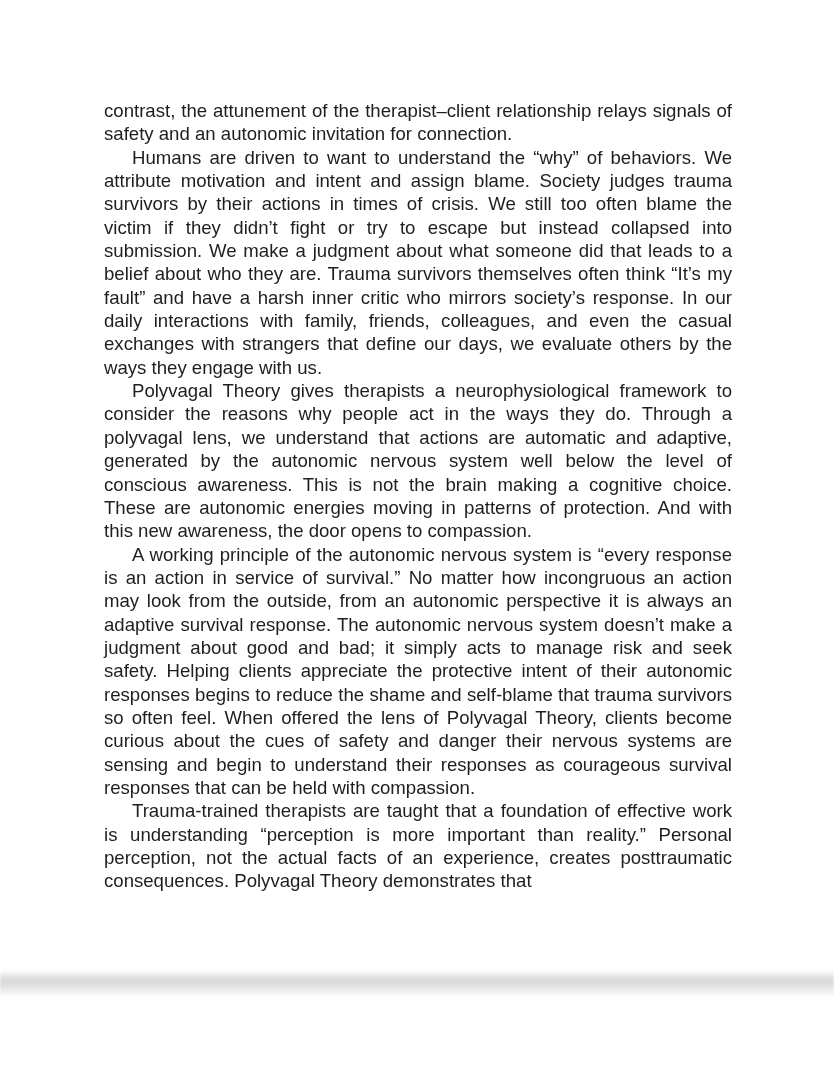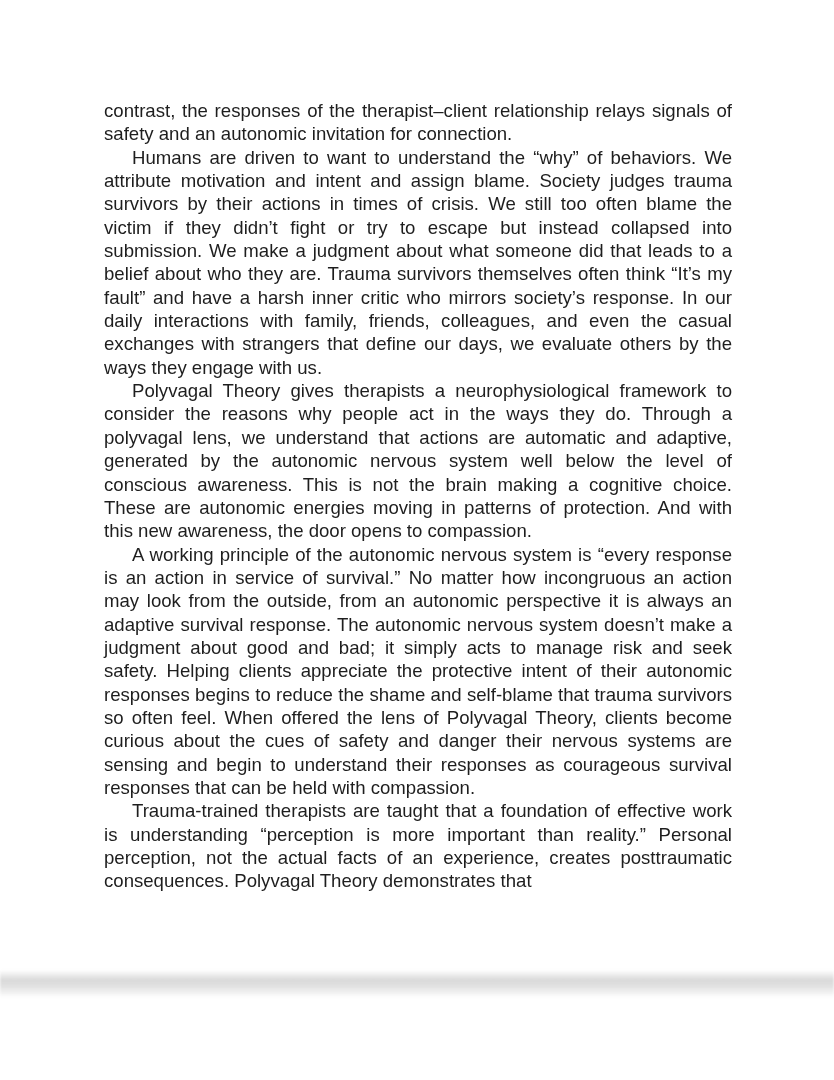--- a/index.html
+++ b/index.html
@@ -40,21 +40,21 @@
 
   
   .footer { position: absolute; left: 0; top: 1000px; width: 834px; height: 80px; }
 </style>
 </head>
 <body>
 
 <main class="page">
 
   <section class="text-block">
-    <p>contrast, the responses of the therapist–client relationship relays signals of safety and an autonomic invitation for connection.</p>
+    <p>contrast, the attunement of the therapist–client relationship relays signals of safety and an autonomic invitation for connection.</p>
     <p class="indent">Humans are driven to want to understand the “why” of behaviors. We attribute motivation and intent and assign blame. Society judges trauma survivors by their actions in times of crisis. We still too often blame the victim if they didn’t fight or try to escape but instead collapsed into submission. We make a judgment about what someone did that leads to a belief about who they are. Trauma survivors themselves often think “It’s my fault” and have a harsh inner critic who mirrors society’s response. In our daily interactions with family, friends, colleagues, and even the casual exchanges with strangers that define our days, we evaluate others by the ways they engage with us.</p>
     <p class="indent">Polyvagal Theory gives therapists a neurophysiological framework to consider the reasons why people act in the ways they do. Through a polyvagal lens, we understand that actions are automatic and adaptive, generated by the autonomic nervous system well below the level of conscious awareness. This is not the brain making a cognitive choice. These are autonomic energies moving in patterns of protection. And with this new awareness, the door opens to compassion.</p>
     <p class="indent">A working principle of the autonomic nervous system is “every response is an action in service of survival.” No matter how incongruous an action may look from the outside, from an autonomic perspective it is always an adaptive survival response. The autonomic nervous system doesn’t make a judgment about good and bad; it simply acts to manage risk and seek safety. Helping clients appreciate the protective intent of their autonomic responses begins to reduce the shame and self-blame that trauma survivors so often feel. When offered the lens of Polyvagal Theory, clients become curious about the cues of safety and danger their nervous systems are sensing and begin to understand their responses as courageous survival responses that can be held with compassion.</p>
     <p class="indent">Trauma-trained therapists are taught that a foundation of effective work is understanding “perception is more important than reality.” Personal perception, not the actual facts of an experience, creates posttraumatic consequences. Polyvagal Theory demonstrates that</p>
   </section>
 
   <div class="shadow-band"></div>
 
   <footer class="footer">
 

